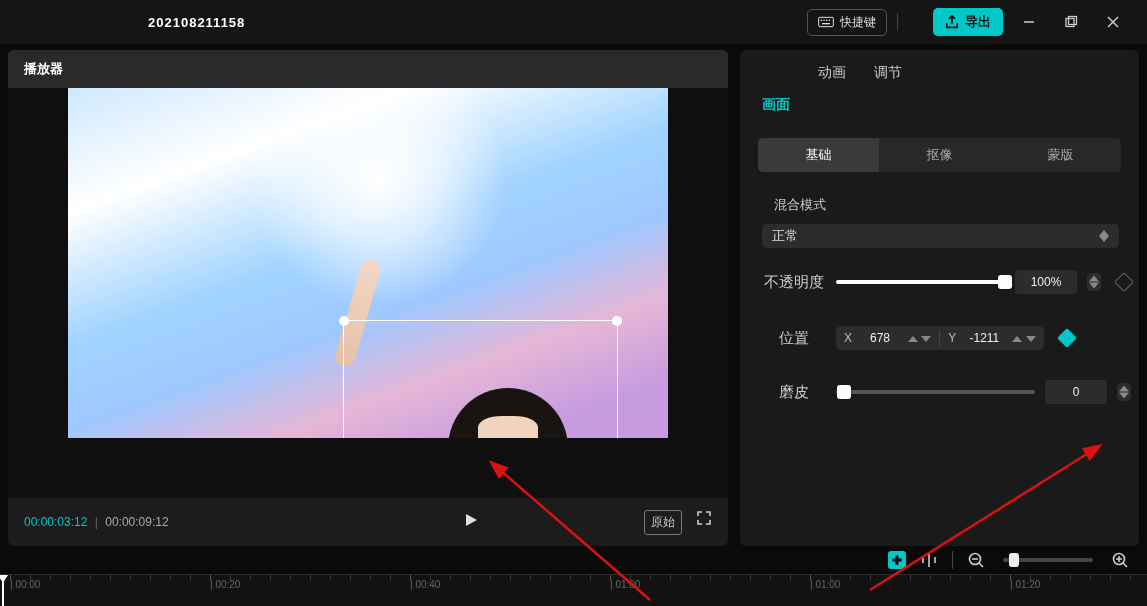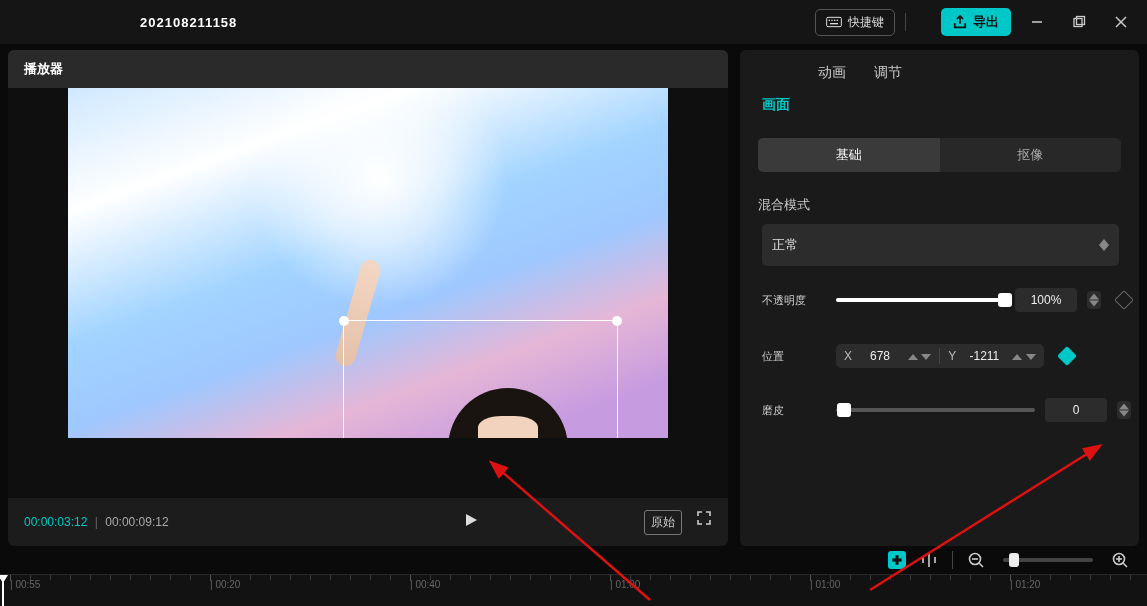--- a/index.html
+++ b/index.html
@@ -1,19 +1,19 @@
 <!DOCTYPE html>
 <html><head>
 <meta charset="utf-8">
 <style>
   * { box-sizing: border-box; margin: 0; padding: 0; font-family: "Microsoft YaHei", sans-serif; }
   body { background: #0a0a0a; color: #ccc; width: 1147px; height: 606px; overflow: hidden; position: relative; }
 
   
-  .topbar { height: 44px; display: flex; align-items: center; justify-content: space-between; padding: 0 10px; background: #151515; }
+  .topbar { height: 44px; display: flex; align-items: center; justify-content: space-between; padding: 0 18px; background: #151515; }
   .topbar .title { color: #fff; font-size: 13px; margin-left: 130px; font-weight: 600; letter-spacing: 1px; }
   .topbar .right { display: flex; align-items: center; gap: 10px; }
   .shortcut-btn { display: flex; align-items: center; gap: 6px; border: 1px solid #555; border-radius: 5px; padding: 4px 10px; font-size: 12px; color: #ddd; cursor: pointer; }
   .shortcut-btn svg { width: 16px; height: 12px; }
   .vdiv { width: 1px; height: 18px; background: #444; }
   .export-btn { display: flex; align-items: center; gap: 6px; background: #00c8c8; color: #111; font-weight: 600; font-size: 13px; border-radius: 5px; padding: 5px 12px; cursor: pointer; margin-left: 25px; }
   .export-btn svg { width: 14px; height: 14px; }
   .win-ctrl { width: 32px; height: 24px; display: flex; align-items: center; justify-content: center; color: #ccc; cursor: pointer; }
   .win-ctrl svg { width: 14px; height: 14px; }
 
@@ -47,27 +47,27 @@
 
   
   .props { flex: 1; background: #1a1a1a; border-radius: 6px; padding: 0 0 10px 0; overflow: hidden; }
   .tabs { display:flex; gap: 28px; padding: 14px 22px 10px; font-size: 14px; }
   .tab { color: #ccc; cursor:pointer; }
   .tab.active { color: #00c8c8; font-weight:600;margin-top:32px; }
   .subtabs { display:flex; margin: 14px 18px 24px; background:#282828; border-radius:5px; overflow:hidden; }
   .subtab { flex:1; text-align:center; font-size:13px; padding:8px 0; color:#aaa; cursor:pointer; }
   .subtab.active { background:#3a3a3a; color:#fff; }
 
-  .section-label { font-size:13px; color:#ccc; padding: 0 18px 10px; }
-  .blend-select { margin:0 20px 0 22px; display:flex; align-items:center; background:#2c2c2c; border-radius:5px; padding:12px 10px; font-size:13px; color:#ddd; }
+  .section-label { font-size:13px; color:#ccc; padding: 0 34px 10px; }
+  .blend-select { margin:0 20px 0 22px; display:flex; align-items:center; background:#2c2c2c; border-radius:5px; padding:3px 10px; font-size:13px; color:#ddd; }
   .blend-select .spn { margin-left:auto; display:flex; flex-direction:column; gap:0; color:#888; }
   .spn svg { width:10px; height:6px; }
 
   .row { display:flex; align-items:center; padding: 0 8px 0 22px; margin-top: 22px; gap: 10px; }
-  .row .lbl { width: 64px; font-size:11px; color:#ccc; flex-shrink:0; }
+  .row .lbl { width: 64px; font-size:15px; color:#ccc; flex-shrink:0;text-align:center; }
   .slider { flex:1; height: 4px; background:#555; border-radius:2px; position:relative; }
   .slider .fill { position:absolute; left:0; top:0; bottom:0; background:#fff; border-radius:2px; }
   .slider .thumb { position:absolute; top:50%; width:14px; height:14px; background:#fff; border-radius:3px; transform:translate(-50%,-50%); }
   .valbox { background:#2c2c2c; border-radius:4px; min-width:62px; text-align:center; font-size:12px; padding:5px 4px; color:#eee; }
   .spinner { display:flex; flex-direction:column; background:#2c2c2c; border-radius:4px; padding:2px 2px; }
   .spinner svg { width:10px; height:7px; color:#888; }
   .kf { width:14px; height:14px; transform:rotate(45deg); border:1px solid #666; border-radius:2px; margin-left:6px; flex-shrink:0; cursor:pointer; }
   .kf.on { background:#00c8c8; border-color:#00c8c8; }
 
   .pos-inputs { display:flex; align-items:center; gap:0; background:#2c2c2c; border-radius:5px; overflow:hidden; }
@@ -183,20 +183,21 @@
 
   <div class="props">
     <div class="tabs">
       <div class="tab active">画面</div>
       <div class="tab">动画</div>
       <div class="tab">调节</div>
     </div>
     <div class="subtabs">
       <div class="subtab active">基础</div>
       <div class="subtab">抠像</div>
+      <div class="subtab">蒙版</div>
     </div>
 
     <div class="section-label">混合模式</div>
     <div class="blend-select">
       <span>正常</span>
       <span class="spn">
         <svg viewBox="0 0 10 6">
             <polygon points="5,0 10,6 0,6" fill="currentColor"></polygon>
           </svg>
         <svg viewBox="0 0 10 6">
@@ -306,21 +307,21 @@
         <circle cx="8" cy="8" r="5.5"></circle>
         <line x1="5" y1="8" x2="11" y2="8"></line>
         <line x1="8" y1="5" x2="8" y2="11"></line>
         <line x1="12" y1="12" x2="16" y2="16"></line>
       </svg>
   </div>
 </div>
 
 <div class="ruler">
   <div class="marks" id="ruler-marks">
-      <div class="mark" style="left: 10px;">| 00:55</div>
+      <div class="mark" style="left: 10px;">| 00:00</div>
       <div class="tick" style="left: 30px;"></div>
       <div class="tick" style="left: 50px;"></div>
       <div class="tick" style="left: 70px;"></div>
       <div class="tick" style="left: 90px;"></div>
       <div class="tick" style="left: 110px;"></div>
       <div class="tick" style="left: 130px;"></div>
       <div class="tick" style="left: 150px;"></div>
       <div class="tick" style="left: 170px;"></div>
       <div class="tick" style="left: 190px;"></div>
       <div class="mark" style="left: 210px;">| 00:20</div>

